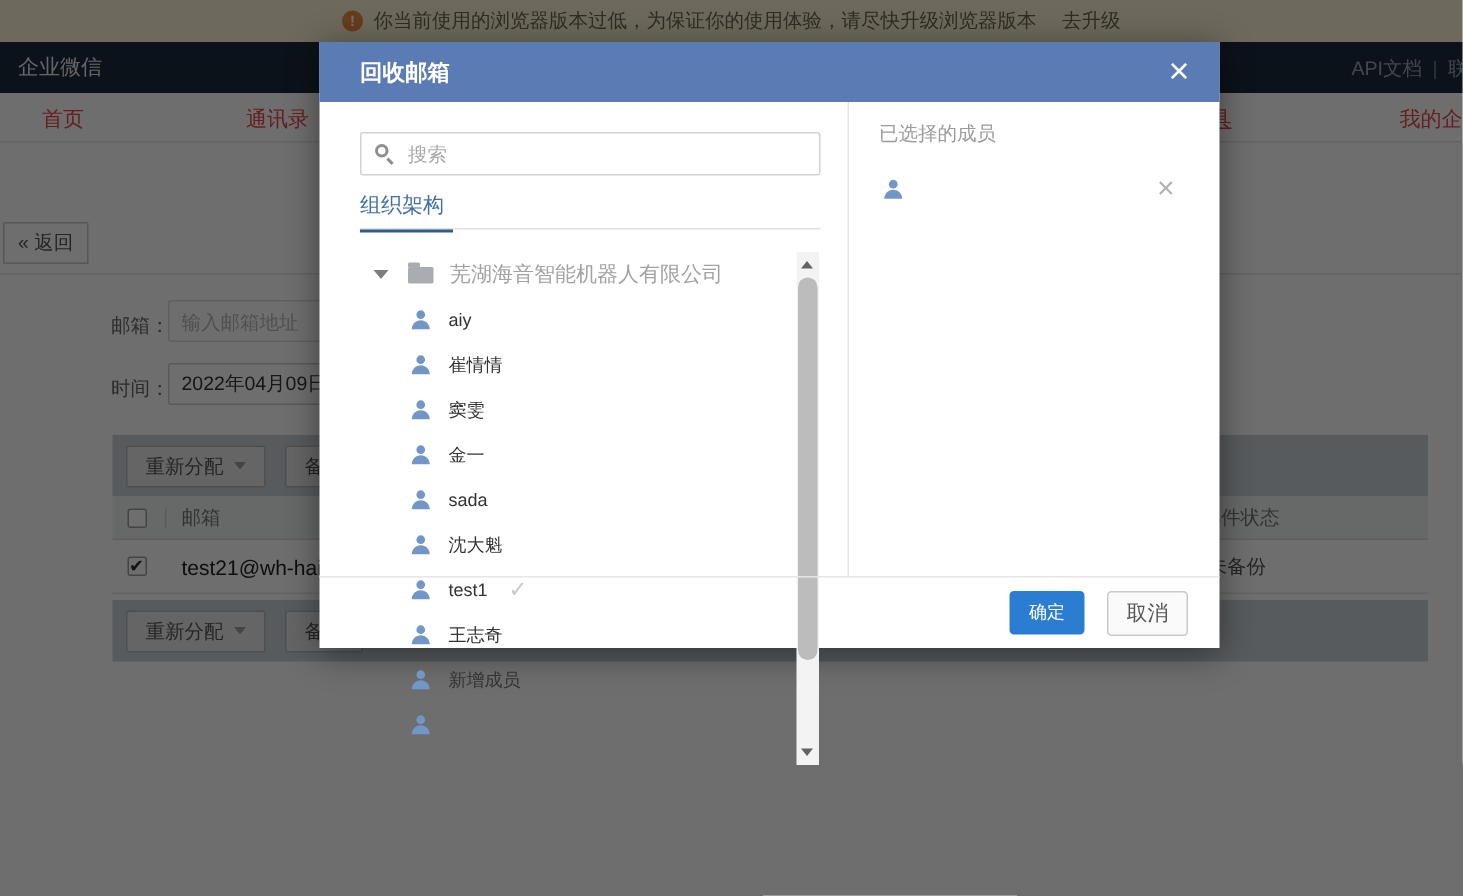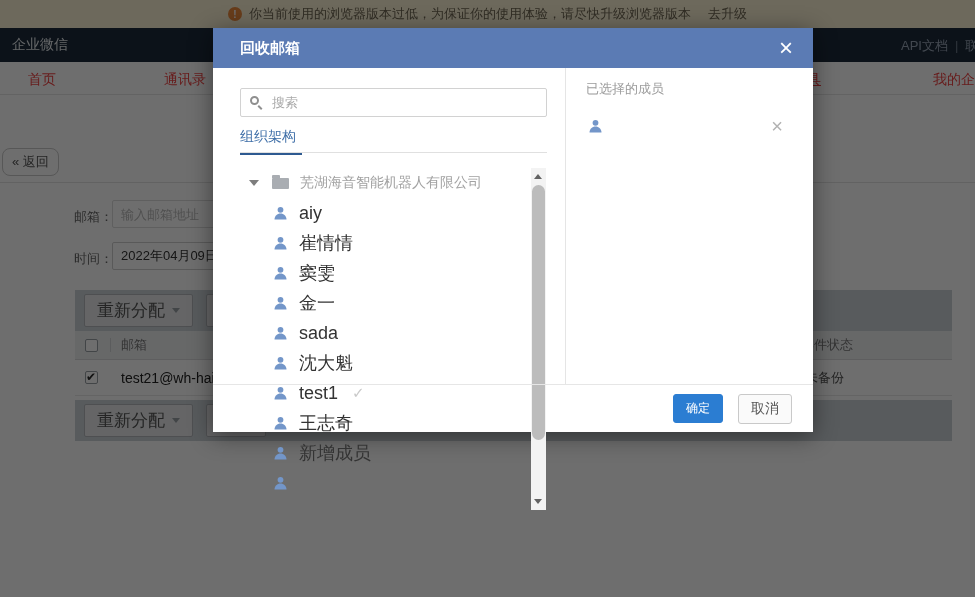--- a/index.html
+++ b/index.html
@@ -17,34 +17,34 @@
   .brand { position:absolute; left:12px; top:8px; font-size:14px; color:#e8ecef; }
   .nav-links { position:absolute; left:901px; top:9px; font-size:13px; color:#9aa6b8; white-space:nowrap; }
   .nav-links span { cursor:pointer; }
   .nav-sep { margin:0 7px; color:#707d8e; }
 
   .tabsrow { position:absolute; top:62px; left:0; width:975px; height:33px; background:#fff; border-bottom:1px solid #e6e6e6; }
   .tab { position:absolute; top:9px; font-size:14px; color:#ef4444; cursor:pointer; white-space:nowrap; }
   .tab-home { left:28px; } .tab-contacts { left:164px; } .tab-tools { left:793px;text-decoration:underline; } .tab-mine { left:933px; }
 
   .back-btn { position:absolute; left:2px; top:148px; padding:4px 9px; border:1px solid #c9c9c9;
-    background:#fff; border-radius:8px; font-size:13px; color:#555; cursor:pointer; }
+    background:#fff; border-radius:1px; font-size:13px; color:#555; cursor:pointer; }
   .content-divider { position:absolute; top:182px; left:0; width:975px; border-top:1px solid #e3e3e3; }
 
   .form-label { position:absolute; left:74px; font-size:13px; color:#666; }
   .lbl-mail { top:208px; } .lbl-time { top:250px; }
   .bg-input { position:absolute; left:112px; width:150px; height:28px; border:1px solid #ddd;
     border-radius:2px; font-size:13px; padding:0 8px; color:#333; background:#fff; }
   .inp-mail { top:200px; } .inp-mail::placeholder { color:#b9b9b9; }
   .inp-time { top:242px; border-color:#cfcfcf; }
 
   .bg-table { position:absolute; left:75px; top:290px; width:877px; }
   .tbl-toolbar { height:41px; background:#ccd2d8; display:flex; align-items:center; gap:13px; padding-left:9px; }
   .tb-btn { background:#e9ebed; border:1px solid #b4b8bc; border-radius:2px; padding:4px 12px;
-    font-size:17px; color:#555; cursor:pointer; display:flex; align-items:center; gap:7px; }
+    font-size:13px; color:#555; cursor:pointer; display:flex; align-items:center; gap:7px; }
   .dd-caret { width:0; height:0; border-left:4px solid transparent; border-right:4px solid transparent; border-top:5px solid #9aa0a6; }
   .tbl-head { height:29px; background:#eef0f2; border-bottom:1px solid #d9dbdd; display:flex; align-items:center; position:relative; font-size:13px; color:#777; }
   .tbl-row { height:36px; background:#fff; border-bottom:1px solid #e8e8e8; display:flex; align-items:center; position:relative; }
   .cb { width:13px; height:13px; border:1px solid #9aa0a6; border-radius:2px; background:#fff; margin-left:10px; position:relative; cursor:pointer; }
   .cb.checked::after { content:"\2714"; position:absolute; left:0px; top:-2px; font-size:12px; color:#2b2b2b; }
   .col-div { width:1px; height:14px; background:#d4d6d8; margin:0 10px 0 12px; }
   .th-mail { }
   .th-status { position:absolute; left:726px; }
   .td-mail { font-size:14px; color:#222; margin-left:23px; }
   .td-status { position:absolute; left:730px; font-size:13px; color:#555; }
@@ -71,21 +71,21 @@
   .org-tab { position:absolute; left:27px; top:60px; font-size:14px; color:#3f6fa8; padding:0 6px 6px 0; border-bottom:3px solid #2e5a91; cursor:pointer; }
   .tab-baseline { position:absolute; left:27px; top:84px; width:307px; border-top:1px solid #e0e0e0; }
 
   .tree { position:absolute; left:27px; top:100px; width:288px; height:342px; overflow:hidden; }
   .tree-row { height:30px; display:flex; align-items:center; cursor:pointer; }
   .caret-down { width:0; height:0; border-left:5px solid transparent; border-right:5px solid transparent; border-top:6px solid #7d7d7d; margin-left:9px; flex:0 0 auto; }
   .folder { width:17px; height:11px; background:#a9adb2; border-radius:1px; position:relative; margin-left:13px; flex:0 0 auto; }
   .folder::before { content:""; position:absolute; top:-3px; left:0; width:8px; height:3px; background:#a9adb2; border-radius:1px 1px 0 0; }
   .company-name { margin-left:11px; font-size:14px; color:#a2a2a2; white-space:nowrap; }
   .person-icon { width:15px; height:16px; margin-left:33px; flex:0 0 auto; }
-  .member-name { margin-left:11px; font-size:18px; color:#333; white-space:nowrap; }
+  .member-name { margin-left:11px; font-size:12px; color:#333; white-space:nowrap; }
   .sel-check { margin-left:14px; color:#c9c9c9; font-size:15px; }
 
   .scrollbar { position:absolute; left:318px; top:100px; width:15px; height:342px; background:#f3f3f3; }
   .sb-arrow { position:absolute; left:3px; width:0; height:0; border-left:4.5px solid transparent; border-right:4.5px solid transparent; }
   .sb-up { top:6px; border-bottom:5px solid #636363; }
   .sb-down { bottom:6px; border-top:5px solid #636363; }
   .sb-thumb { position:absolute; left:1px; top:17px; width:13px; height:255px; background:#bcbcbc; border-radius:7px; cursor:pointer; }
 
   .right-panel { position:absolute; left:353px; top:0; right:0; bottom:0; }
   .selected-title { position:absolute; left:20px; top:12px; font-size:13px; color:#9b9b9b; }

